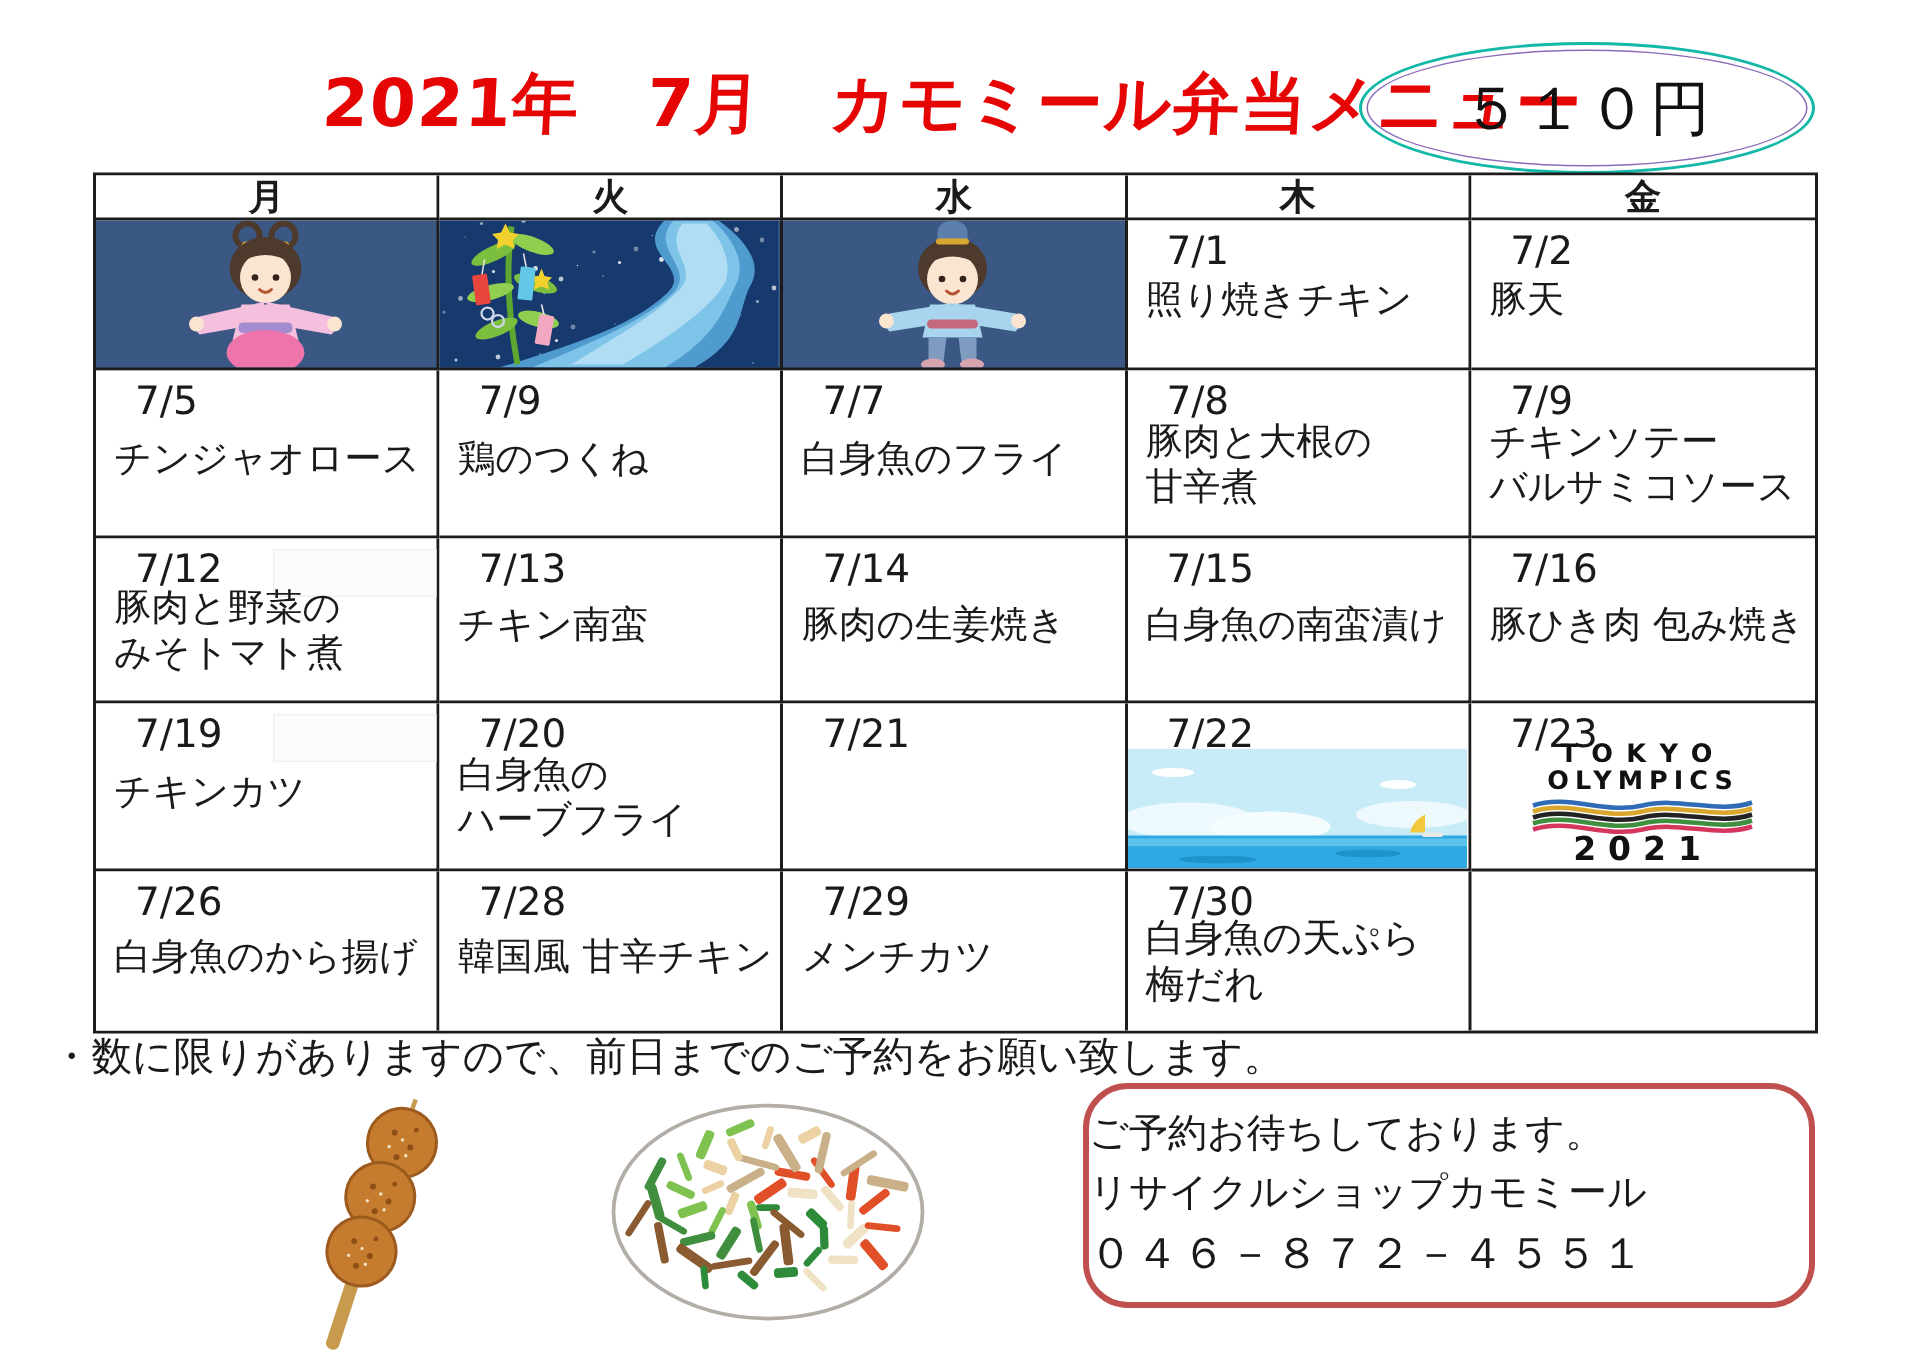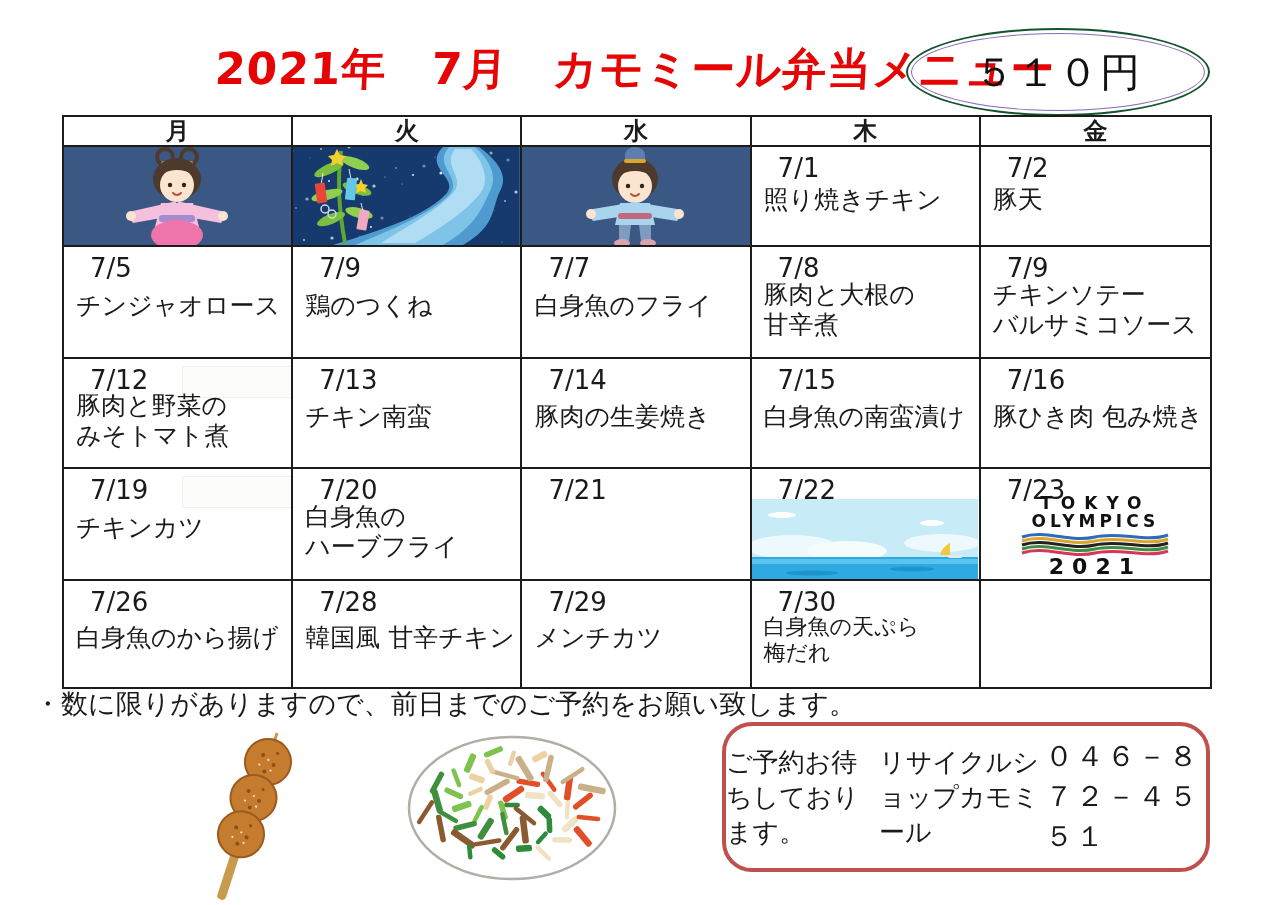--- a/index.html
+++ b/index.html
@@ -11,21 +11,21 @@
   }
   
   .title{
     position:absolute;left:215px;top:40px;width:700px;
     font-size:44px;font-weight:900;color:#e60505;
     white-space:nowrap;transform:skewX(-3deg);
     letter-spacing:1px;
   }
   .price-oval{
     position:absolute;left:906px;top:28px;width:300px;height:84px;
-    border:2px solid #14532d;border-radius:50%;
+    border:2px solid #14b8a6;border-radius:50%;
   }
   .price-oval .inner{
     position:absolute;left:3px;top:3px;right:3px;bottom:3px;
     border:1px solid #8a6bb8;border-radius:50%;
     display:flex;align-items:center;justify-content:center;
   }
   .price-oval .inner span{font-size:40px;color:#111;letter-spacing:2px;}
   
   .calendar{
     position:absolute;left:62px;top:115px;width:1150px;
@@ -43,40 +43,40 @@
   .dayhead{display:flex;align-items:center;justify-content:center;
     font-size:24px;font-weight:600;background:#fff;}
   .art{background:#3b5884;}
   .date{position:absolute;left:26px;top:6px;font-size:26px;}
   .menu{
     position:absolute;left:12px;right:2px;top:50%;
     transform:translateY(-38%);
     font-size:25px;line-height:1.18;
     white-space:pre-line;
   }
-  .menu.small{font-size:22px;}
+  .menu.small{font-size:26px;}
   .ghost-box{
     position:absolute;left:118px;top:7px;width:112px;height:30px;
     background:#fcfcfa;border:1px solid #f0f0ec;border-radius:1px;
   }
   
   .oly{position:absolute;left:0;right:0;top:24px;text-align:center;}
   .oly .l1{font-size:17px;font-weight:900;letter-spacing:9px;color:#111;}
   .oly .l2{font-size:17px;font-weight:900;letter-spacing:4px;color:#111;margin-top:-2px;}
   .oly .yr{font-size:22px;font-weight:900;letter-spacing:8px;color:#111;margin-top:-3px;}
   .oly svg{display:block;margin:0 auto;}
   
   .note{position:absolute;left:34px;top:686px;font-size:27px;white-space:nowrap;}
   
   .skewer{position:absolute;left:192px;top:728px;}
   .plate{position:absolute;left:405px;top:733px;}
   .contact-box{
     position:absolute;left:722px;top:722px;width:488px;height:150px;
     border:4px solid #c0504d;border-radius:30px;box-sizing:border-box;
-    display:flex;flex-direction:row;align-items:center;justify-content:center;
+    display:flex;flex-direction:column;justify-content:center;
     gap:4px;background:#fff;
   }
   .contact-box .c1,.contact-box .c2{font-size:26px;}
   .contact-box .c3{font-size:29px;letter-spacing:2px;}
 </style>
 </head>
 <body>
 
 <div class="title">2021年　7月　カモミール弁当メニュー</div>
 <div class="price-oval">

